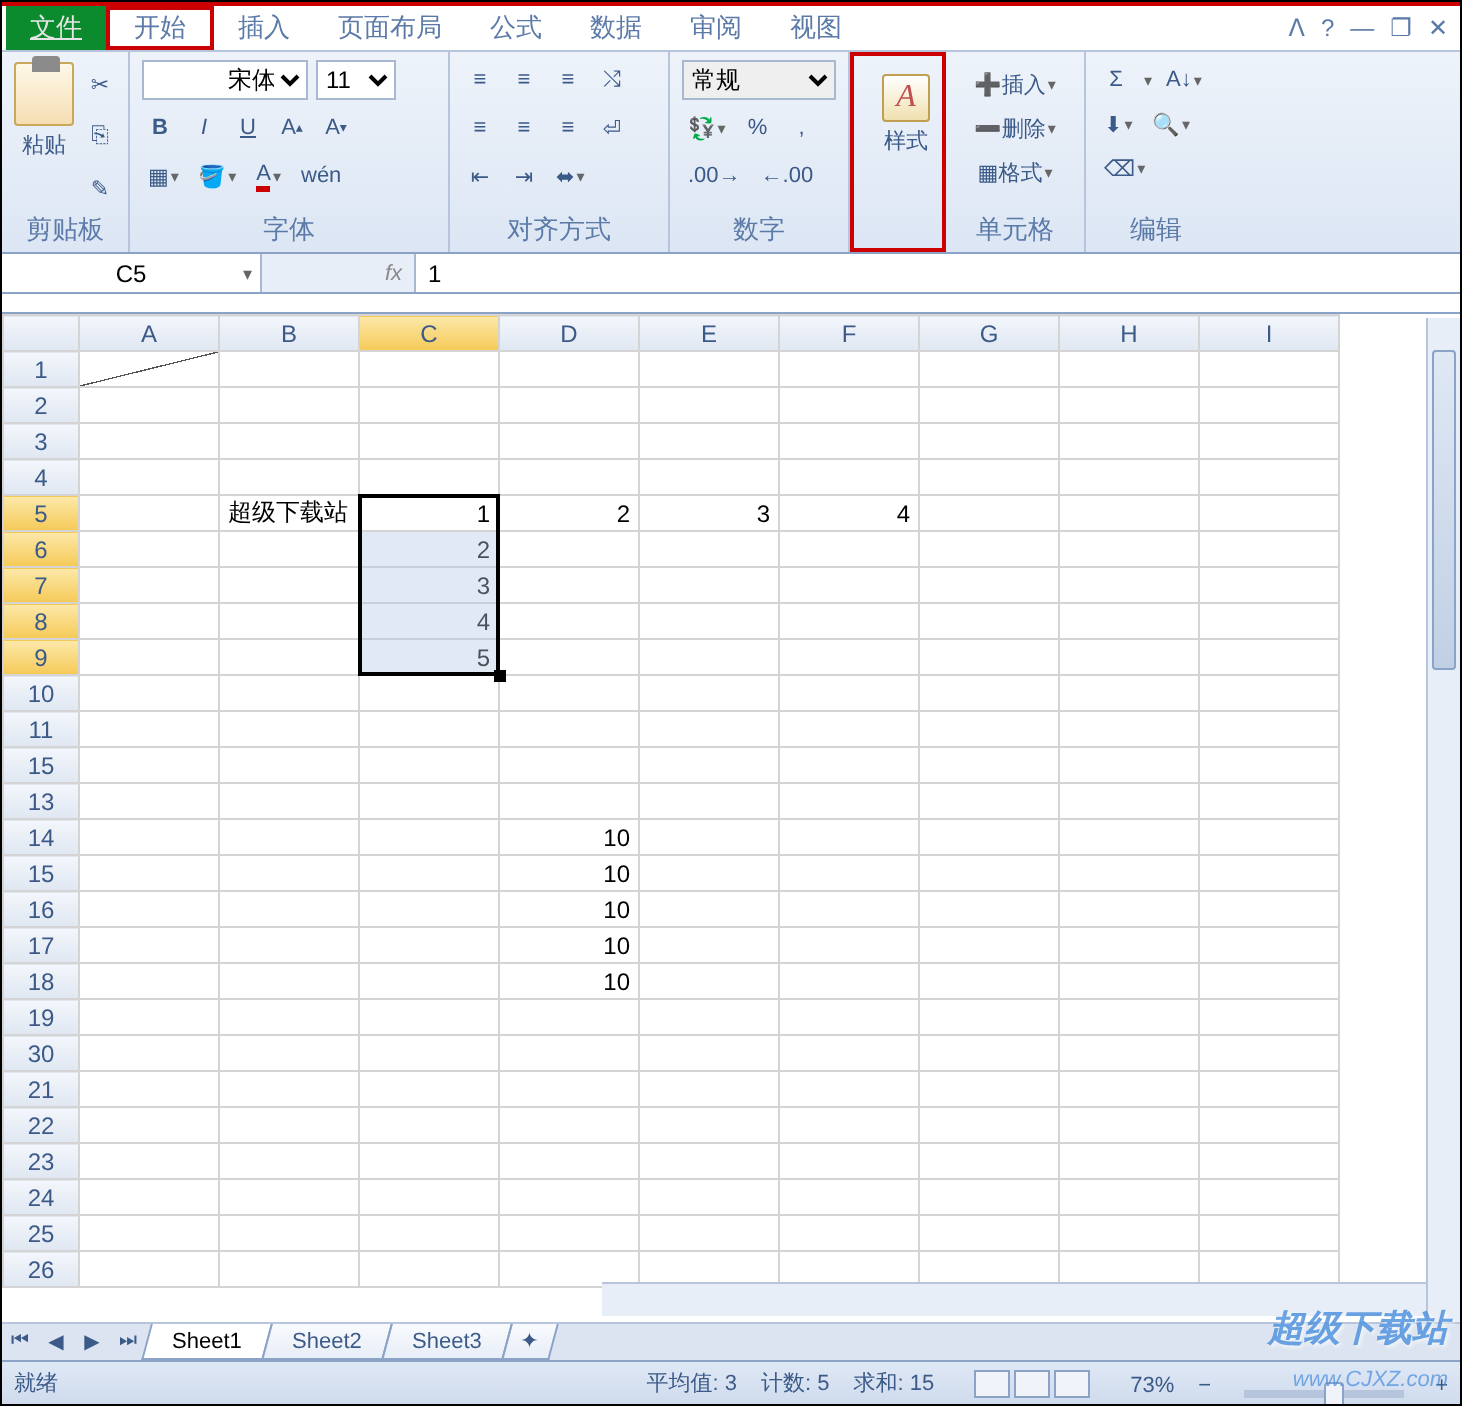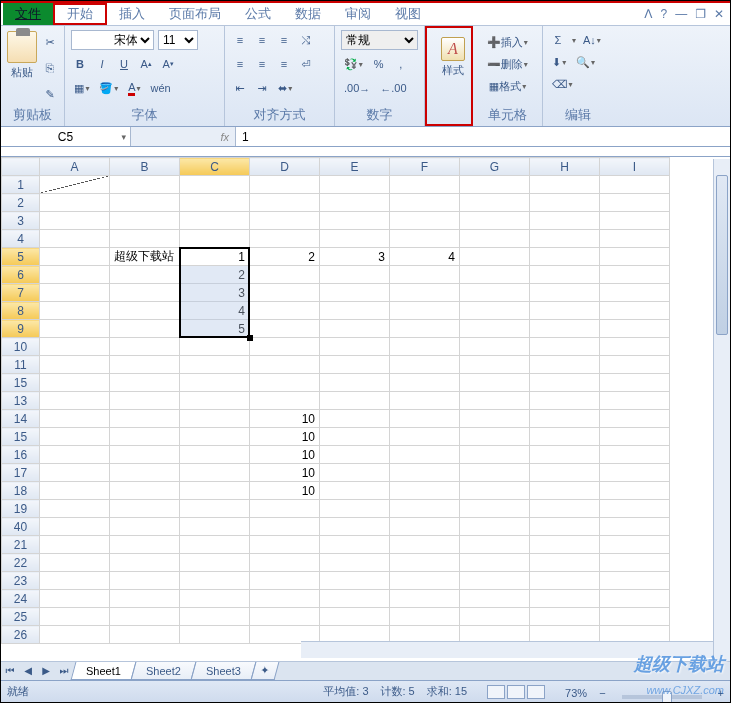--- a/index.html
+++ b/index.html
@@ -4,21 +4,21 @@
 <style>
 * { margin:0; padding:0; box-sizing:border-box; font-family:"Microsoft YaHei","SimSun",sans-serif; }
 body { width:731px; height:703px; background:#fff; border:1px solid #000; position:relative; overflow:hidden; font-size:12px; }
 
 
 .topred { height:2px; background:#c00; }
 
 
 .menubar { height:22px; background:#fff; display:flex; align-items:center; padding-left:2px; }
 .tab { height:22px; padding:0 12px; display:flex; align-items:center; color:#5b7aa8; cursor:pointer; font-size:13px; }
-.tab.file { background:#0b8a2e; color:#0f172a;text-decoration:underline; }
+.tab.file { background:#0b8a2e; color:#e5e5e5;text-decoration:underline; }
 .tab.home { border:2px solid #c00; color:#5b7aa8; }
 .helpicons { margin-left:auto; display:flex; gap:8px; padding-right:6px; color:#5b7aa8; font-size:12px; }
 .helpicons span { cursor:pointer; }
 
 
 .ribbon { height:102px; background:linear-gradient(#eef3fa,#dce6f4); border-top:1px solid #b6c5db; border-bottom:1px solid #8ba3c7; display:flex; position:relative; }
 .group { border-right:1px solid #b6c5db; display:flex; flex-direction:column; justify-content:space-between; padding:4px 6px 2px 6px; }
 .group-label { text-align:center; font-size:13px; color:#5b7aa8; padding-top:2px; }
 .ctrls { display:flex; gap:4px; align-items:flex-start; flex:1; }
 .col { display:flex; flex-direction:column; gap:2px; }
@@ -29,21 +29,21 @@
 .clipicon:before { content:""; position:absolute; top:-4px; left:8px; width:14px; height:8px; background:#8b8b8b; border-radius:2px 2px 0 0; }
 select.fontbox { width:83px; height:20px; border:1px solid #a8b8d0; font-size:12px; background:#fff;padding-left:38px; }
 select.sizebox { width:40px; height:20px; border:1px solid #a8b8d0; font-size:12px; background:#fff; }
 .styleicon { width:24px; height:24px; background:linear-gradient(#fff,#f0e0b0); border:1px solid #c0a050; border-radius:2px; display:flex; align-items:center; justify-content:center; color:#c0504d; font-size:16px; font-style:italic; font-family:serif; }
 .stylegroup { border:2px solid #c00; }
 
 
 .formularow { height:20px; display:flex; border-bottom:1px solid #8ba3c7; background:#e8eef7; }
 .namebox { width:130px; border-right:1px solid #a8b8d0; background:#fff; display:flex; align-items:center; justify-content:center; font-size:12px; position:relative; }
 .namebox:after { content:"▾"; position:absolute; right:4px; font-size:9px; color:#666; }
-.fxbtns { width:104px; display:flex; align-items:center; justify-content:flex-end; padding-right:6px; gap:8px; color:#888; font-size:11px; font-style:italic; }
+.fxbtns { width:66px; display:flex; align-items:center; justify-content:flex-end; padding-right:6px; gap:8px; color:#888; font-size:11px; font-style:italic;margin-left:10px; }
 .formulabar { flex:1; background:#fff; border-left:1px solid #a8b8d0; padding:0 6px; display:flex; align-items:center; font-size:12px; }
 .blankbar { height:10px; background:#fff; border-bottom:1px solid #8ba3c7; }
 
 
 .gridwrap { position:relative; }
 table.sheet { border-collapse:collapse; table-layout:fixed; }
 table.sheet th, table.sheet td { border:1px solid #d4d4d4; font-size:12px; font-weight:normal; }
 th.colhdr { height:18px; background:linear-gradient(#f3f6fb,#dfe7f2); color:#3b5a88; text-align:center; width:70px; }
 th.colhdr.first { width:38px; }
 th.rowhdr { width:38px; background:linear-gradient(#f3f6fb,#dfe7f2); color:#3b5a88; text-align:center; height:18px; }
@@ -509,21 +509,21 @@
           <td class="cell"></td>
           <td class="cell"></td>
           <td class="cell"></td>
           <td class="cell"></td>
           <td class="cell"></td>
           <td class="cell"></td>
         </tr>
       </tbody>
       <tbody>
         <tr>
-          <th class="rowhdr">40</th>
+          <th class="rowhdr">30</th>
           <td class="cell"></td>
           <td class="cell txt"></td>
           <td class="cell"></td>
           <td class="cell"></td>
           <td class="cell"></td>
           <td class="cell"></td>
           <td class="cell"></td>
           <td class="cell"></td>
           <td class="cell"></td>
         </tr>

